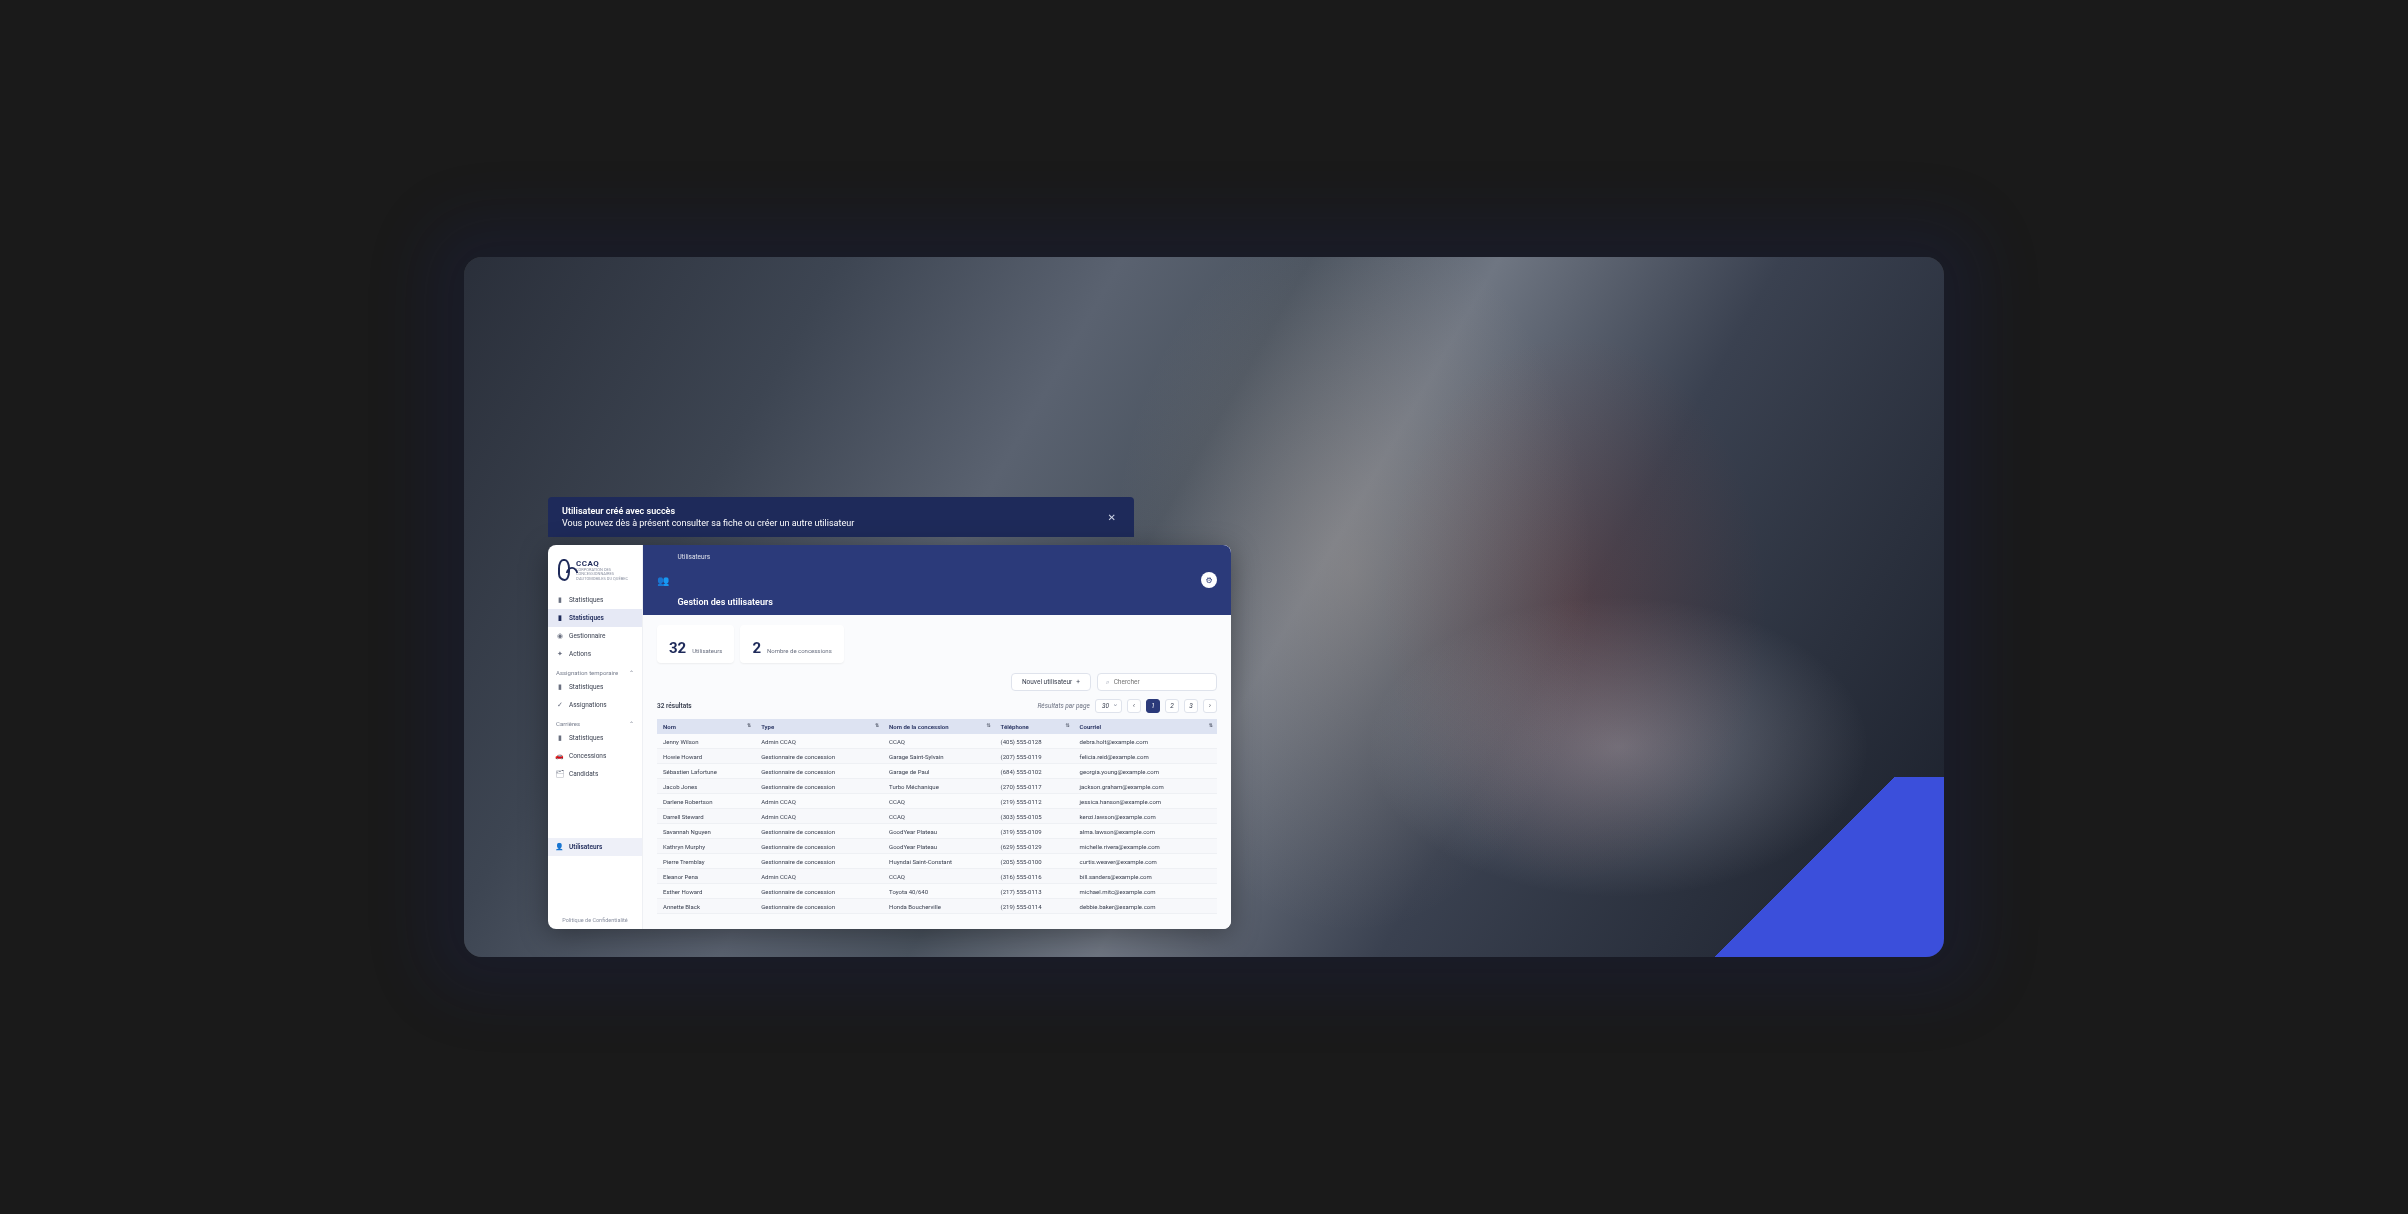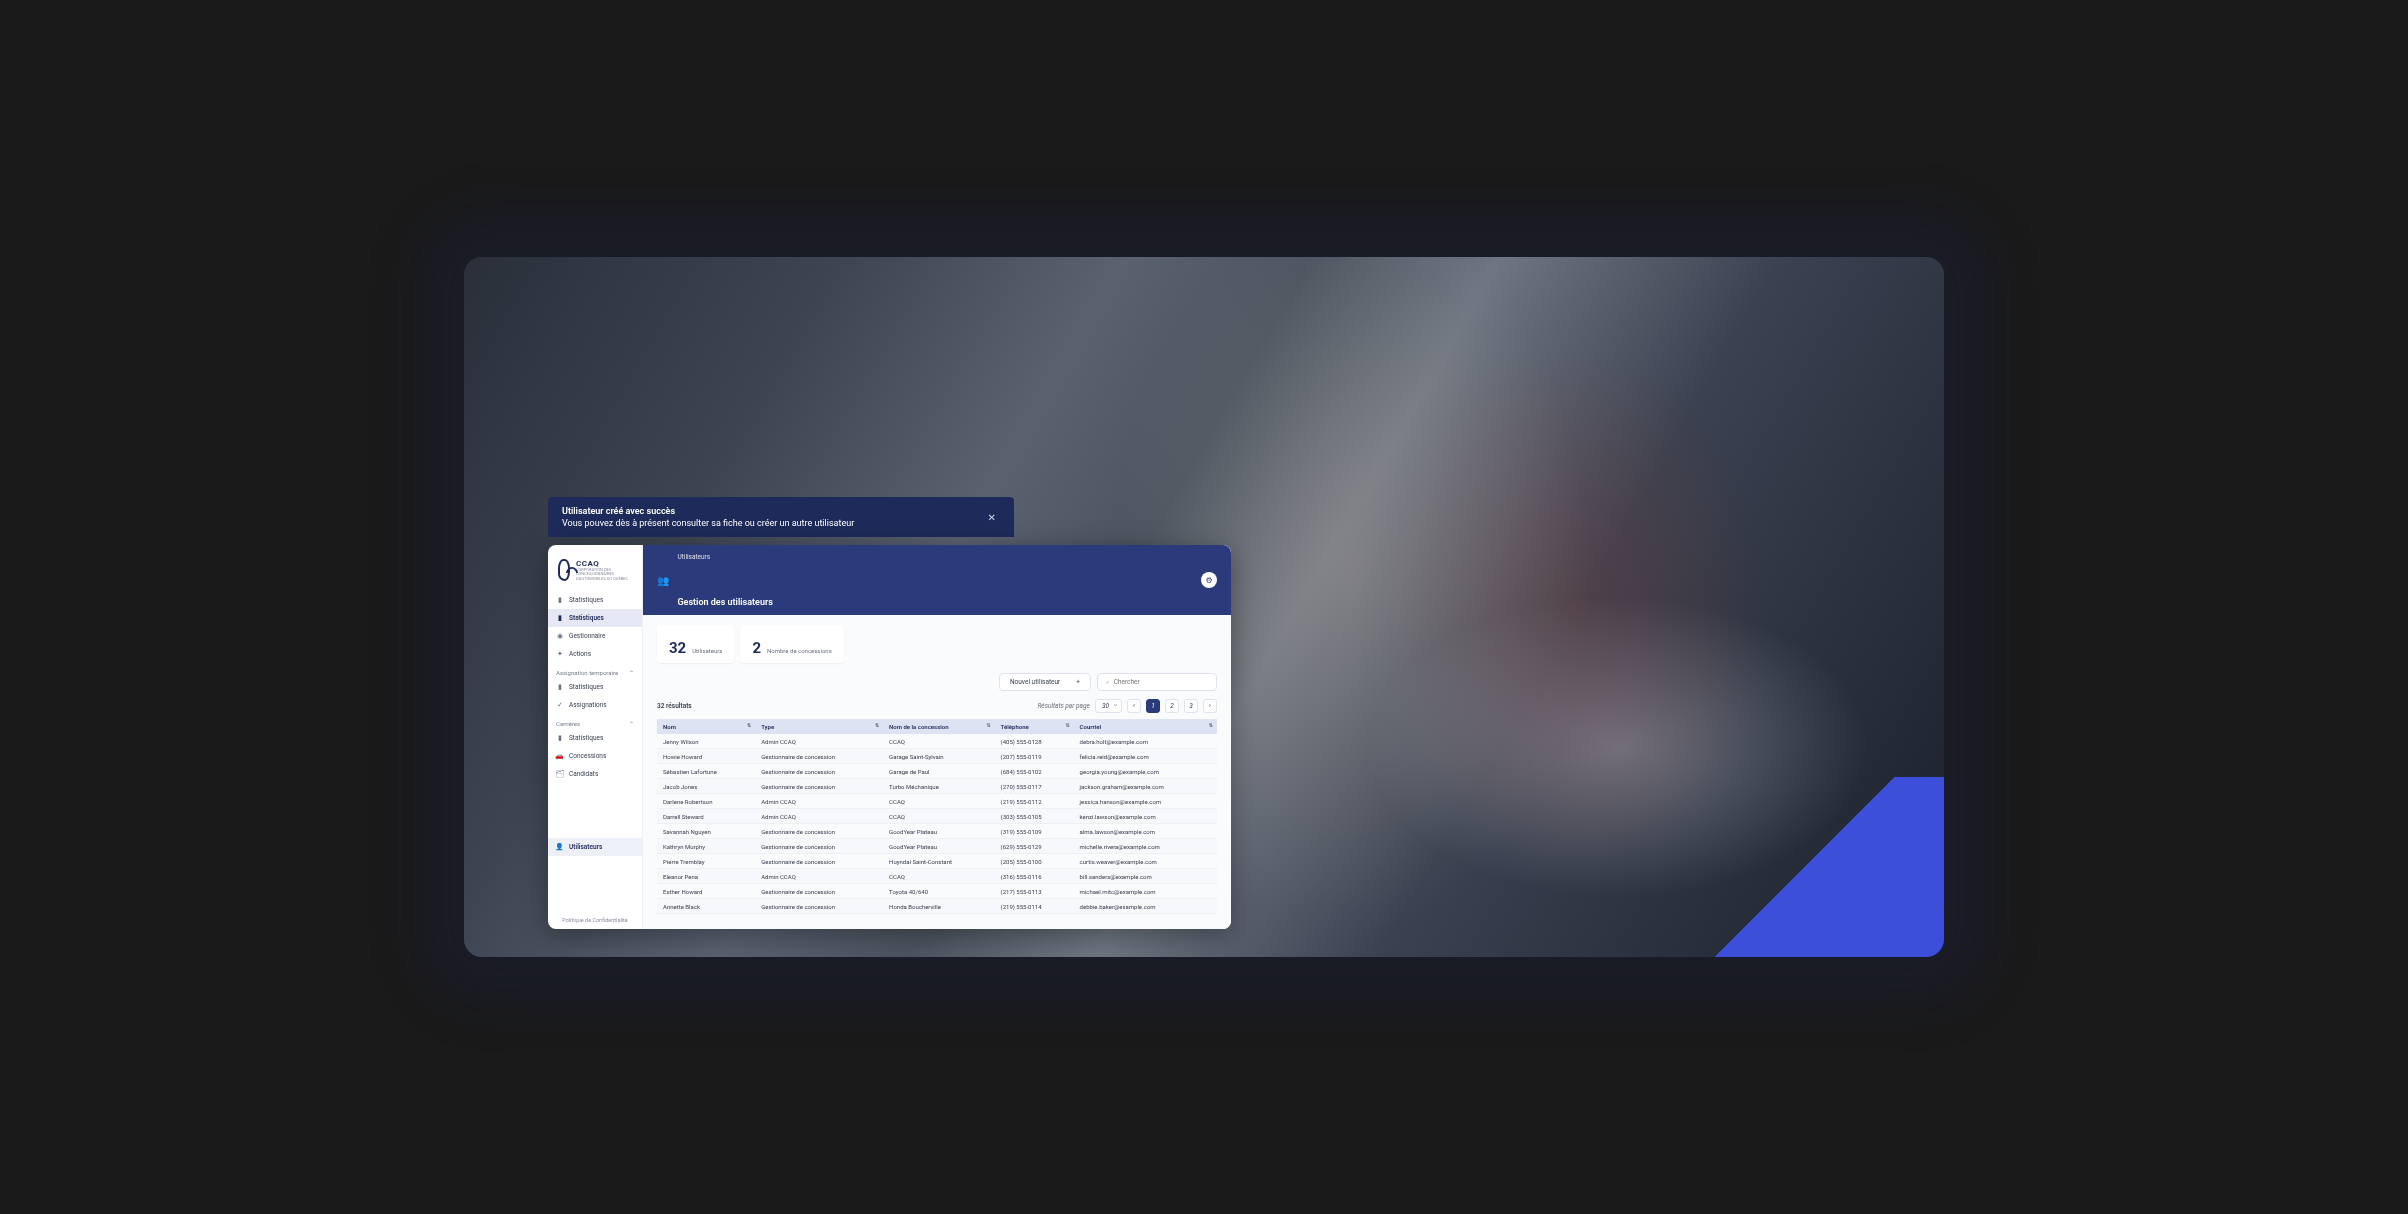--- a/index.html
+++ b/index.html
@@ -1,21 +1,21 @@
 <!DOCTYPE html>
 <html><head>
 <meta charset="utf-8">
 <style>
 * { margin: 0; padding: 0; box-sizing: border-box; font-family: -apple-system, BlinkMacSystemFont, "Segoe UI", Roboto, Arial, sans-serif; }
 body { background: #1a1a1a; width: 2408px; height: 1214px; display: flex; align-items: center; justify-content: center; }
 .outer-frame { width: 1480px; height: 700px; position: relative; background: #333; border-radius: 18px; overflow: hidden; box-shadow: 0 0 60px 40px rgba(30,40,120,0.15); }
 .bg-photo { position: absolute; inset: 0; background: linear-gradient(120deg,#2a2f3a 0%, #3d4552 20%, #5a6270 35%, #4b5460 45%, #6f7682 55%, #3a4150 70%, #1a1f2a 100%); }
 .bg-photo::after { content:""; position:absolute; inset:0; background: radial-gradient(ellipse 400px 600px at 60% 45%, rgba(200,180,160,0.25) 0%, transparent 60%), radial-gradient(ellipse 350px 500px at 75% 50%, rgba(180,60,40,0.18) 0%, transparent 55%), radial-gradient(ellipse 500px 300px at 78% 70%, rgba(220,220,230,0.35) 0%, transparent 50%); }
 .corner-accent { position: absolute; right: 0; bottom: 0; width: 280px; height: 180px; background: linear-gradient(135deg, transparent 50%, #3b4fdb 50%); }
-.notification { position: absolute; left: 84px; top: 240px; width: 466px; background: #1e2a5a; color: #fff; padding: 8px 14px; border-radius: 4px 4px 0 0; display:flex; justify-content:space-between; align-items:center; }
+.notification { position: absolute; left: 84px; top: 240px; width: 586px; background: #1e2a5a; color: #fff; padding: 8px 14px; border-radius: 4px 4px 0 0; display:flex; justify-content:space-between; align-items:center; }
 .notification .notif-text { font-size: 9px; line-height: 1.35; }
 .notification .notif-title { font-weight: 600; }
 .notification .close { font-size: 10px; color: #cfd5e6; cursor: pointer; padding: 0 4px; }
 .app-window { position: absolute; left: 84px; top: 288px; width: 683px; height: 384px; background: #fff; border-radius: 8px; display: flex; box-shadow: 0 6px 28px rgba(0,0,0,0.35); overflow: hidden; }
 .sidebar { width: 95px; border-right: 1px solid #eef0f4; display: flex; flex-direction: column; }
 .logo { padding: 14px 10px 10px; display:flex; align-items:center; gap:6px; }
 .logo-mark { width: 22px; height: 22px; border: 2px solid #1e2a5a; border-radius: 50% 50% 50% 8px; position: relative; }
 .logo-mark::after { content:""; position:absolute; left:6px; top:6px; width:8px; height:8px; border:2px solid #1e2a5a; border-radius:50%; border-bottom-color:transparent; border-right-color:transparent; transform:rotate(45deg); }
 .logo-text { display:flex; flex-direction:column; }
 .logo-name { font-size: 8px; font-weight: 700; color:#1e2a5a; letter-spacing:0.5px; }
@@ -33,21 +33,21 @@
 .header-left { display:flex; align-items:center; gap:8px; }
 .header-icon { font-size:10px; }
 .header-titles .crumb { font-size:6.5px; opacity:0.85; }
 .header-titles .title { font-size:9px; font-weight:600;margin-top:36px; }
 .gear-btn { width:16px; height:16px; border-radius:50%; background:#fff; color:#2b3a7a; display:flex; align-items:center; justify-content:center; font-size:8px; cursor:pointer; }
 .stats-row { display:flex; gap:6px; padding:10px 14px; }
 .stat-card { background:#fff; border-radius:4px; padding:6px 12px; display:flex; align-items:baseline; gap:6px; box-shadow:0 1px 2px rgba(0,0,0,0.06); }
 .stat-num { font-size:15px; font-weight:700; color:#1e2a5a;margin-top:8px; }
 .stat-label { font-size:6px; color:#6a7080; }
 .toolbar { display:flex; justify-content:flex-end; gap:6px; padding:0 14px 8px; }
-.new-user-btn { background:#fff; border:1px solid #dfe3ec; border-radius:4px; padding:4px 10px; font-size:6.5px; color:#3a4050; display:flex; align-items:center; gap:16px; cursor:pointer; }
+.new-user-btn { background:#fff; border:1px solid #dfe3ec; border-radius:4px; padding:4px 10px; font-size:6.5px; color:#3a4050; display:flex; align-items:center; gap:4px; cursor:pointer; }
 .search-box { background:#fff; border:1px solid #dfe3ec; border-radius:4px; padding:3px 8px; font-size:6.5px; color:#9aa0b0; min-width:120px; display:flex; align-items:center; gap:4px; }
 .search-box input { border:0; outline:0; font-size:6.5px; width:100%; background:transparent; }
 .results-bar { display:flex; justify-content:space-between; align-items:center; padding:0 14px 6px; font-size:6.5px; color:#3a4050; }
 .results-bar .left { font-weight:600; }
 .pager { display:flex; align-items:center; gap:5px;font-style:italic; }
 .pager .rpp-label { color:#6a7080; }
 .rpp-select { border:1px solid #dfe3ec; border-radius:3px; padding:2px 12px 2px 6px; font-size:6.5px; position:relative; background:#fff; }
 .rpp-select::after { content:"⌄"; position:absolute; right:3px; top:0; font-size:7px; color:#8a90a0; }
 .page-btn { width:14px; height:14px; border:1px solid #dfe3ec; border-radius:3px; display:flex; align-items:center; justify-content:center; font-size:6.5px; cursor:pointer; background:#fff; }
 .page-btn.current { background:#2b3a7a; color:#fff; border-color:#2b3a7a; }

